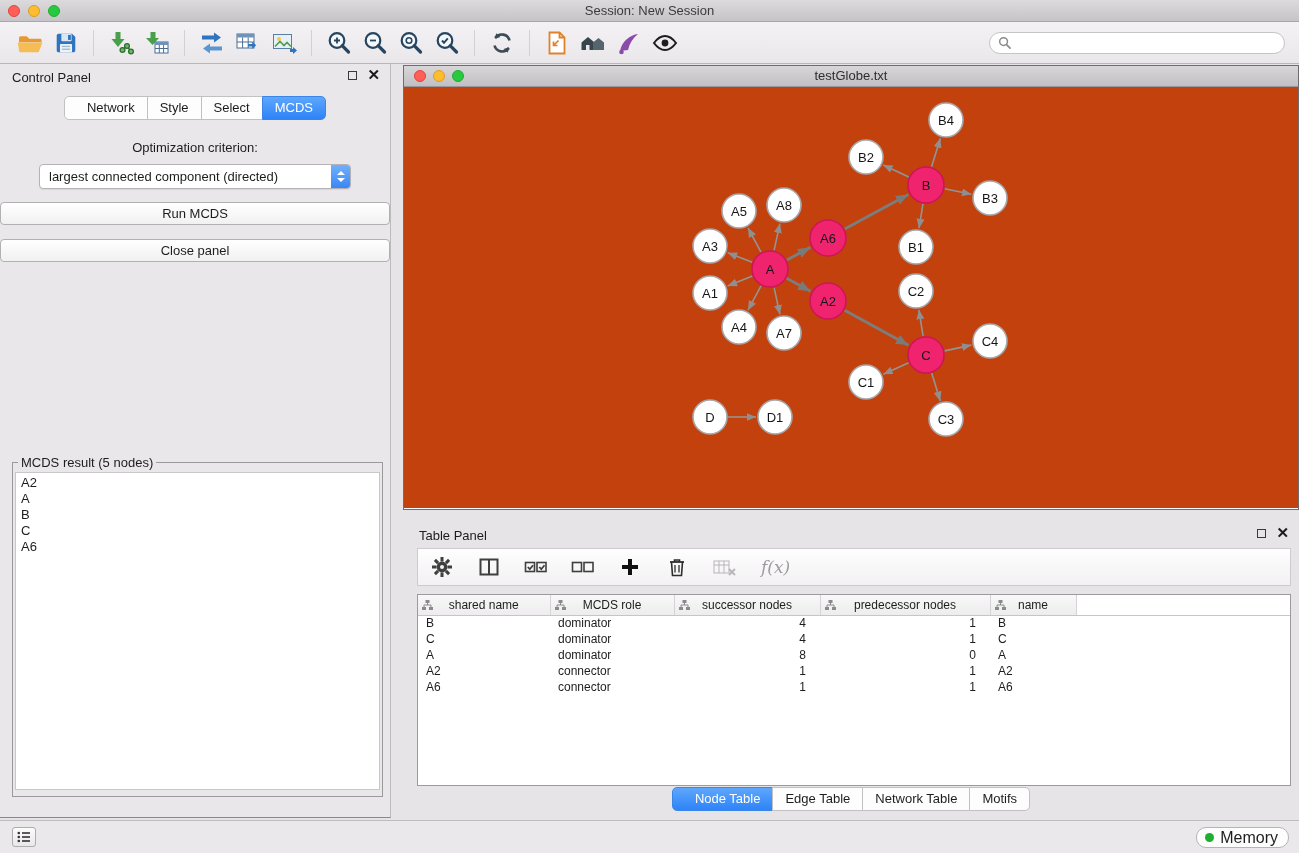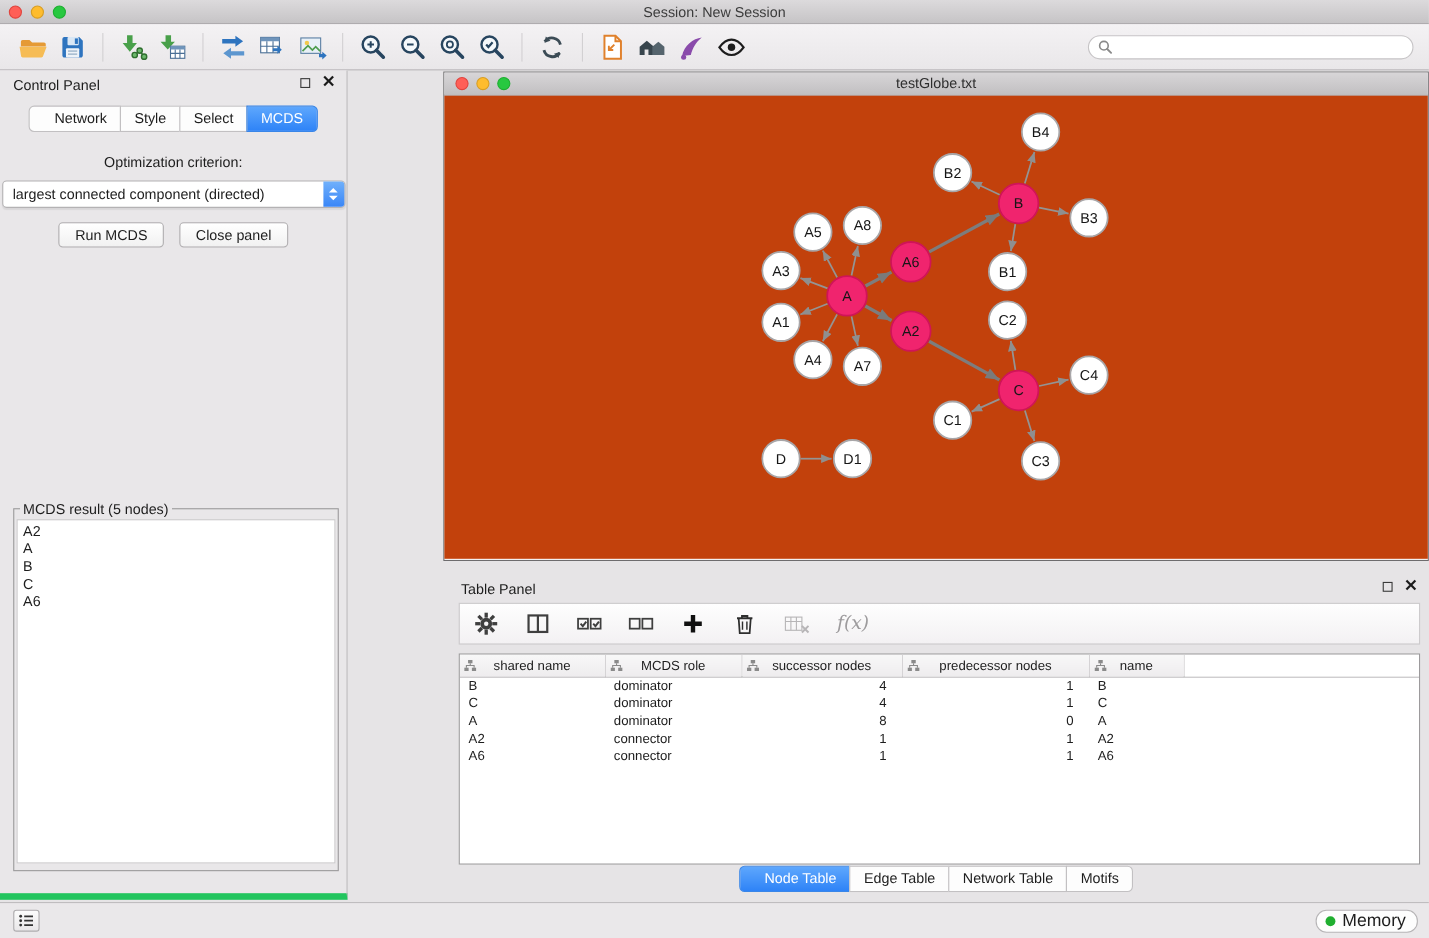--- a/index.html
+++ b/index.html
@@ -23,22 +23,22 @@
   .tbtn { width:36px; height:36px; border:none; background:none; display:flex;
     align-items:center; justify-content:center; cursor:default; }
   .sep { width:1px; height:26px; background:#d2d0d2; margin:0 9px; }
   .spacer { flex:1; }
   .searchbox { width:296px; height:22px; background:#fff; border:1px solid #c6c4c6;
     border-radius:11px; display:flex; align-items:center; padding:0 8px; margin-right:2px; }
   .searchbox input { border:none; outline:none; flex:1; font-size:12px; margin-left:5px;
     font-family:"Liberation Sans",sans-serif; background:transparent; }
 
   
-  .control-panel { position:absolute; left:0; top:64px; width:316px; height:754px;
-    background:#e9e7e9; border-right:1px solid #bdbbbd; border-bottom:6px solid #22c55e; }
+  .control-panel { position:absolute; left:0; top:64px; width:391px; height:754px;
+    background:#e9e7e9; border-right:1px solid #bdbbbd; border-bottom:1px solid #22c55e; }
   .panel-header { height:24px; position:relative; }
   .panel-title { position:absolute; left:12px; top:6px; font-size:13px; color:#1c1c1c; }
   .ph-icons { position:absolute; right:10px; top:6px; display:flex; gap:10px; align-items:center; }
   .float-icon { width:9px; height:9px; border:1.5px solid #3a3a3a; display:inline-block; }
   .close-icon { font-weight:bold; font-size:15px; color:#1a1a1a; line-height:10px; }
 
   .seg { display:flex; justify-content:center; margin-top:8px; }
   .seg-tab { font-size:13px; background:#fdfdfd; border:1px solid #c2c0c2; color:#1d1d1d;
     padding:3px 12px 4px; margin-left:-1px; cursor:default; }
   .seg-tab:first-child { border-radius:5px 0 0 5px; margin-left:0;padding-left:22px; }
@@ -49,21 +49,21 @@
   .combo { margin:9px auto 0; width:312px; height:25px; position:relative; background:#fff;
     border:1px solid #b4b2b4; border-radius:4px; font-size:13px; line-height:23px;
     padding-left:9px; box-shadow:0 1px 1px rgba(0,0,0,0.07); }
   .stepper { position:absolute; right:0; top:0; bottom:0; width:19px;
     border-radius:0 3px 3px 0; background:linear-gradient(#70b0fb,#3a86f7);
     display:flex; flex-direction:column; align-items:center; justify-content:center; gap:3px; }
   .arr-up { width:0; height:0; border-left:4px solid transparent; border-right:4px solid transparent;
     border-bottom:4px solid #fff; }
   .arr-down { width:0; height:0; border-left:4px solid transparent; border-right:4px solid transparent;
     border-top:4px solid #fff; }
-  .btn-row { display:flex; justify-content:center; gap:14px; margin-top:13px; }
+  .btn-row { display:flex; justify-content:center; gap:14px; margin-top:13px;flex-direction:column; }
   .cbtn { height:23px; padding:0 14px; font-size:13px; color:#1d1d1d;
     background:linear-gradient(#ffffff,#f1f1f1); border:1px solid #b2b0b2; border-radius:4px; }
 
   .result-fieldset { position:absolute; left:12px; right:7px; top:391px; bottom:20px;
     border:1px solid #9b999b; padding:2px; }
   .result-fieldset legend { font-size:13px; padding:0 3px; margin-left:3px; }
   .result-list { width:100%; height:calc(100% - 4px); background:#fff; border:1px solid #c9c7c9;
     padding:2px 5px; font-size:13px; line-height:16px; overflow:hidden; }
 
   

